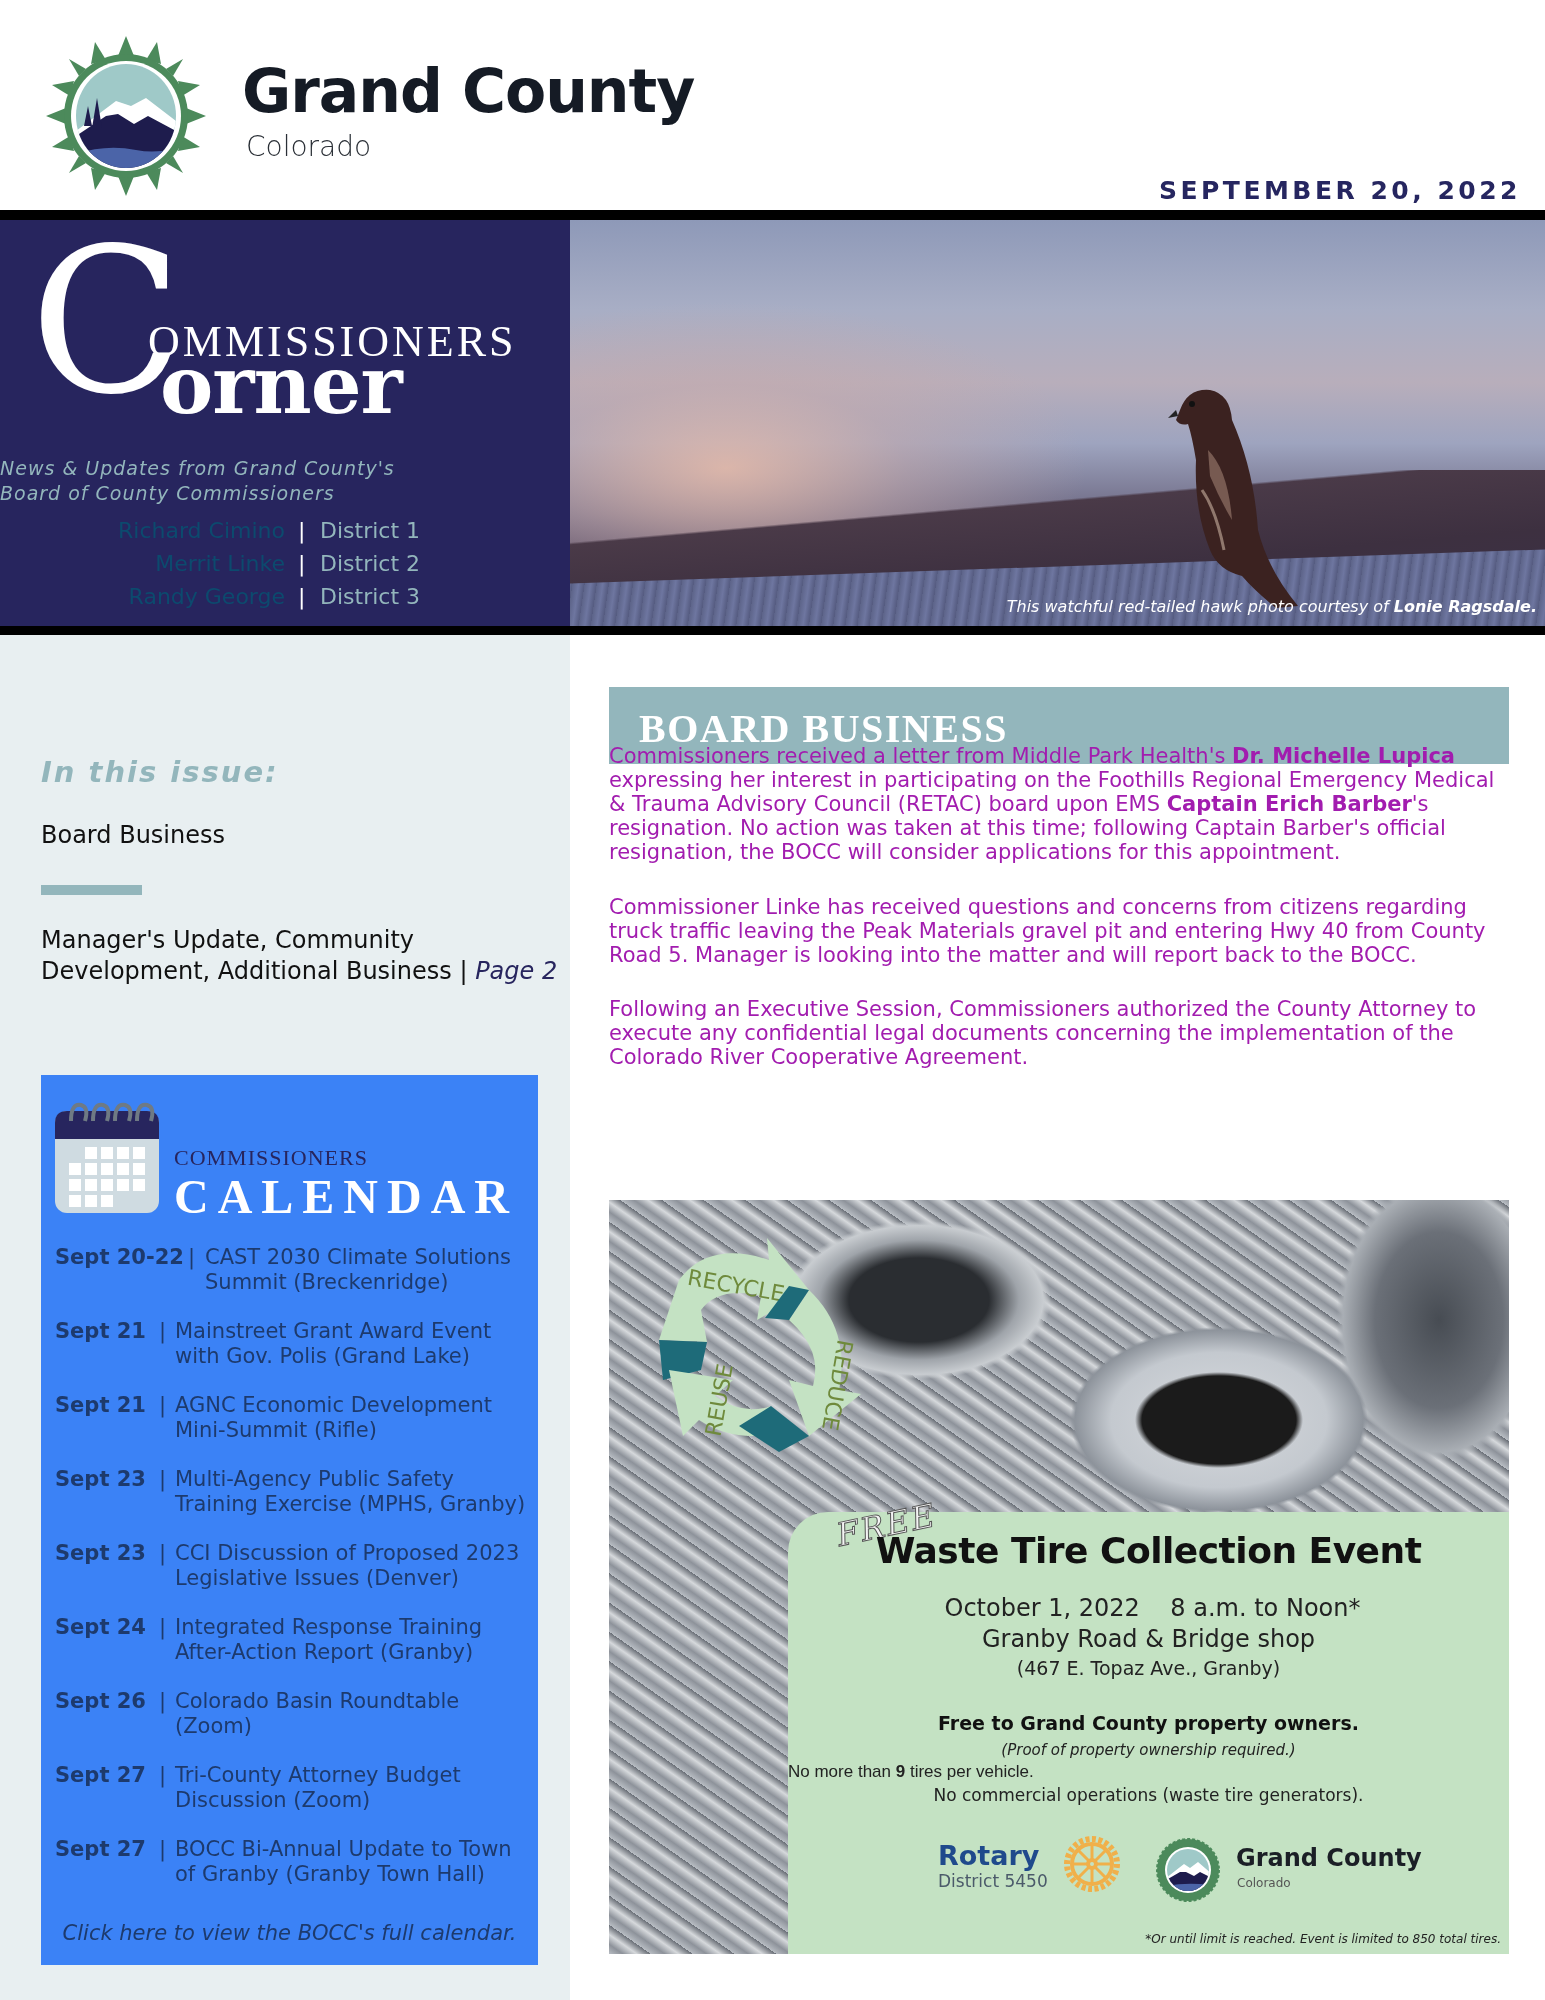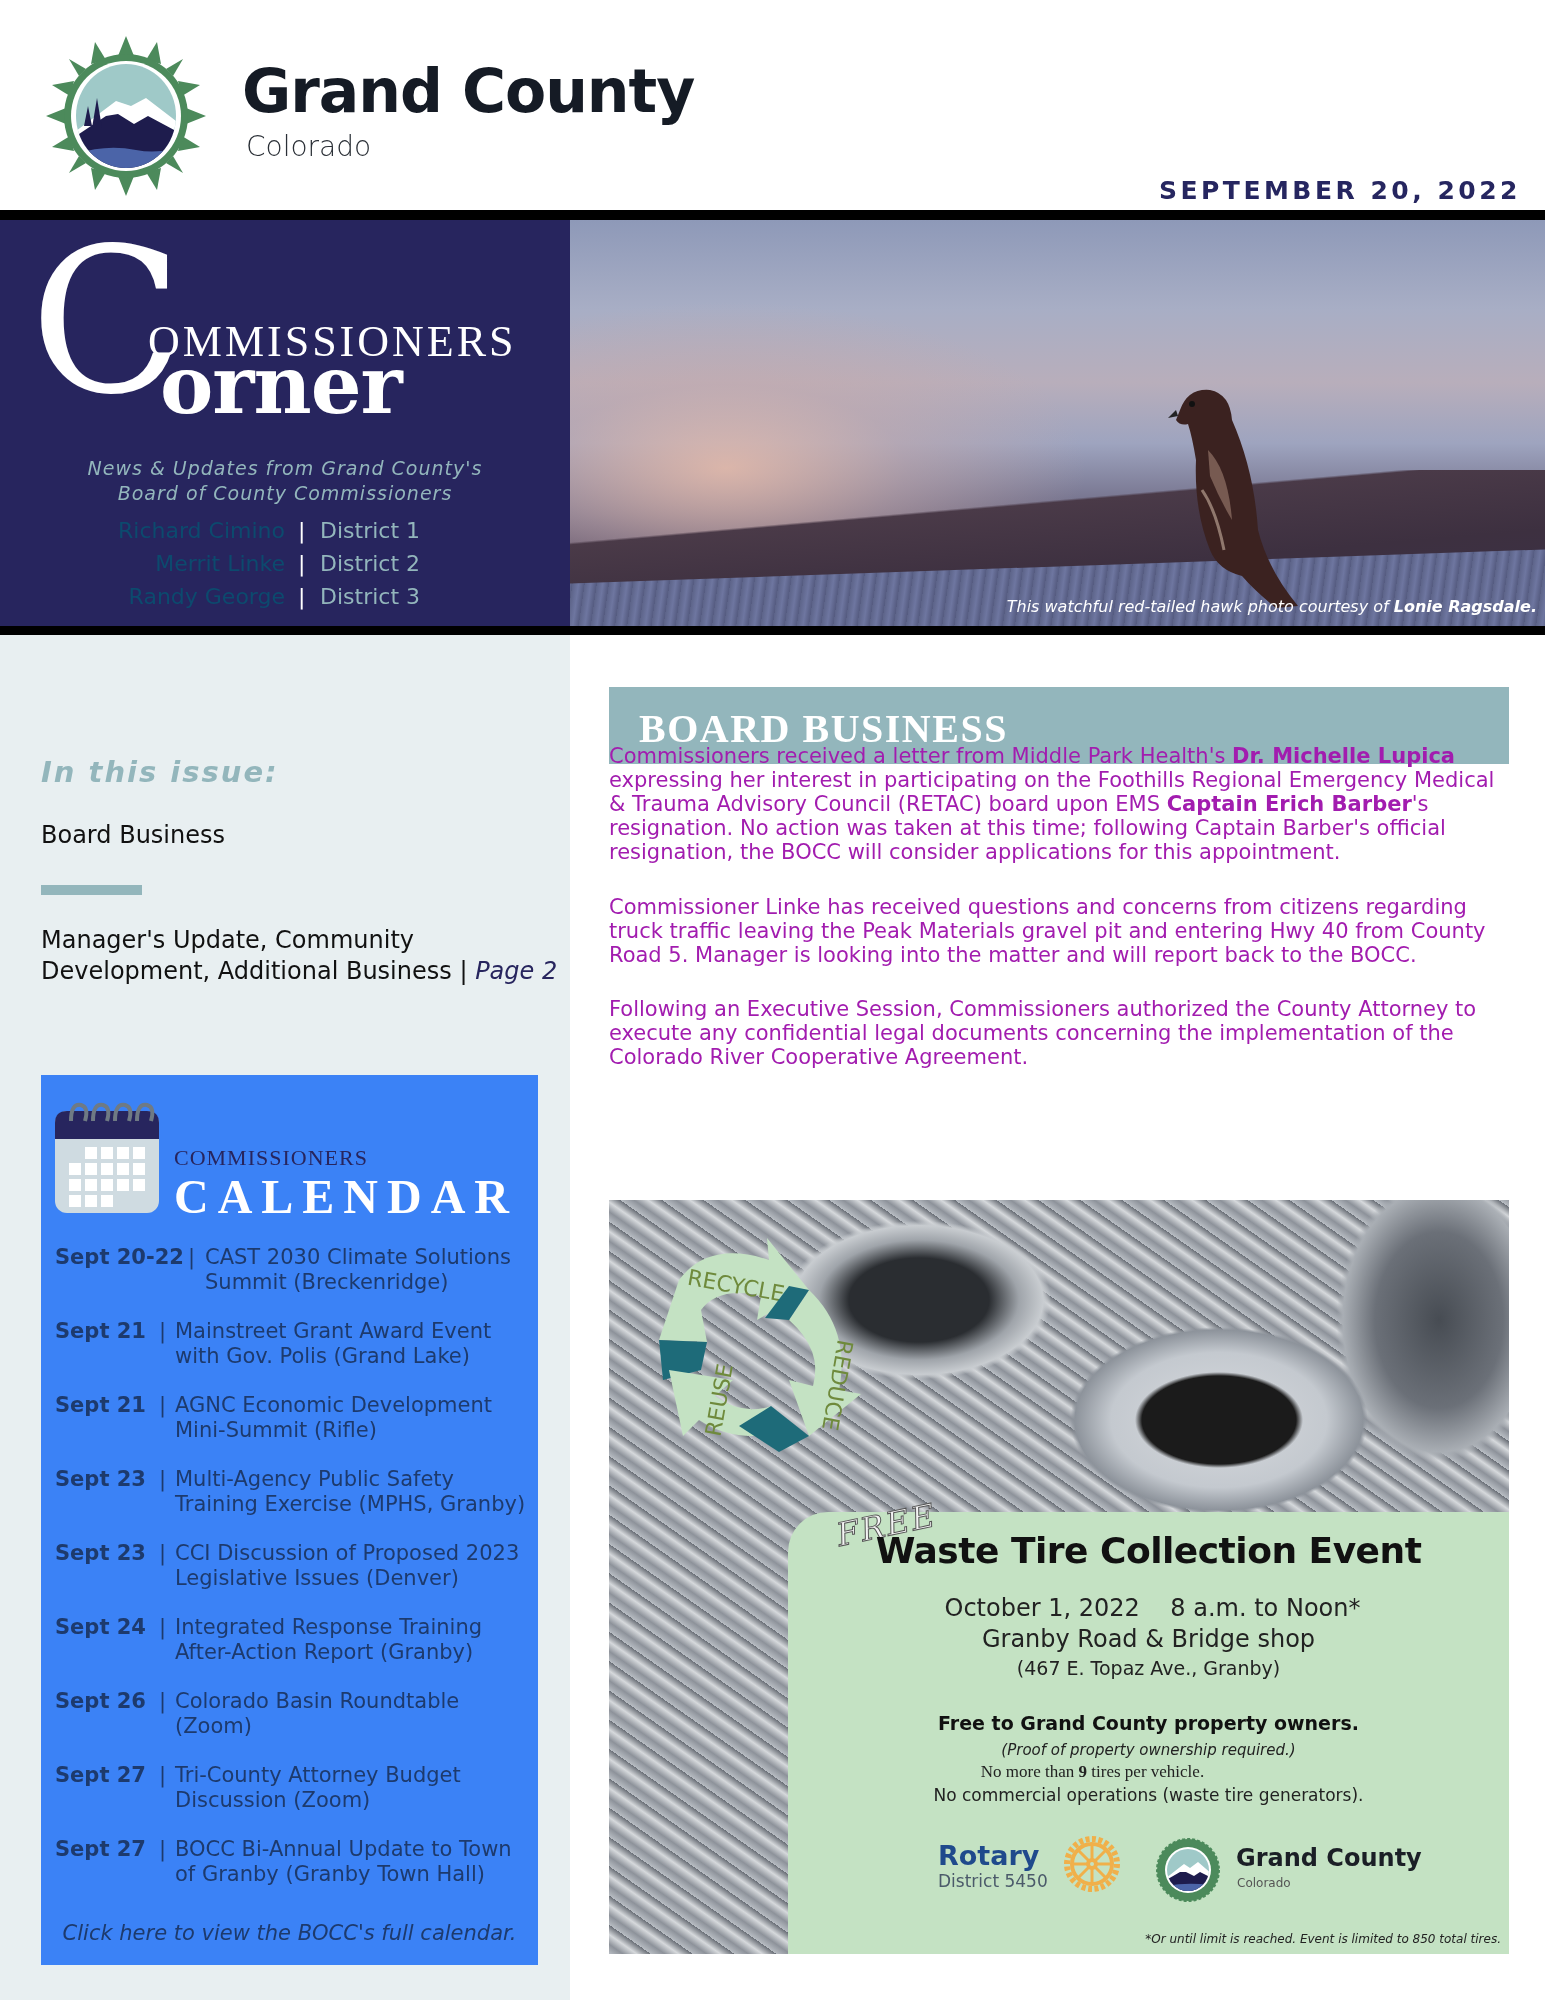--- a/index.html
+++ b/index.html
@@ -14,21 +14,21 @@
     .issue-date { position: absolute; right: 24px; top: 176px; font-family: "DejaVu Sans", sans-serif; font-weight: bold; font-size: 25px; letter-spacing: 3.5px; color: #262660; }
 
     .bar-top { position: absolute; left: 0; top: 210px; width: 1545px; height: 10px; background: #000; }
     .bar-bottom { position: absolute; left: 0; top: 626px; width: 1545px; height: 9px; background: #000; }
 
     
     .hero-left { position: absolute; left: 0; top: 220px; width: 570px; height: 406px; background: #27255e; }
     .cc-big-c { position: absolute; left: 30px; top: 222px; font-family: "DejaVu Serif", serif; font-size: 200px; color: #fff; line-height: 1; }
     .cc-commissioners { position: absolute; left: 148px; top: 316px; font-family: "Liberation Serif", serif; font-size: 44px; color: #fff; letter-spacing: 3px; }
     .cc-corner { position: absolute; left: 160px; top: 338px; font-family: "DejaVu Serif", serif; font-weight: bold; font-size: 80px; color: #fff; letter-spacing: -1px; }
-    .cc-tagline { position: absolute; left: 0; top: 456px; width: 570px; text-align: center; font-family: "DejaVu Sans", sans-serif; font-style: italic; font-size: 19px; line-height: 25px; color: #93b6bc; letter-spacing: 1px; }
+    .cc-tagline { position: absolute; left: 0; top: 456px; width: 570px; text-align: left; font-family: "DejaVu Sans", sans-serif; font-style: italic; font-size: 19px; line-height: 25px; color: #93b6bc; letter-spacing: 1px; }
     .members { position: absolute; left: 0; top: 518px; width: 570px; }
     .member { position: relative; height: 33px; font-family: "DejaVu Sans", sans-serif; font-size: 22px; }
     .member .m-name { position: absolute; right: 285px; color: #0c4a6e; }
     .member .m-pipe { position: absolute; left: 298px; color: #fff; }
     .member .m-dist { position: absolute; left: 320px; color: #93b6bc; }
 
     .hero-photo { position: absolute; left: 570px; top: 220px; width: 975px; height: 406px; overflow: hidden;
       background: linear-gradient(180deg, #8e99b8 0%, #a8aec5 22%, #b8aebb 40%, #9ea4bf 55%, #6f6b85 72%, #4e4560 82%, #585c7c 100%); }
     .photo-clouds { position: absolute; left: 0; top: 80px; width: 520px; height: 280px;
       background: radial-gradient(ellipse at 30% 60%, rgba(232,188,170,0.85) 0%, rgba(200,170,170,0.5) 35%, rgba(160,160,190,0) 70%); }
@@ -77,21 +77,21 @@
     }
     .recycle { position: absolute; left: 30px; top: 30px; width: 230px; height: 230px; }
     .event-box { position: absolute; left: 179px; top: 312px; width: 721px; height: 442px; background: #c4e2c3; border-top-left-radius: 40px; }
     .eb-free { position: absolute; left: 48px; top: -6px; font-family: "DejaVu Serif", serif; font-style: italic; font-size: 32px; color: #f4f4f4; -webkit-text-stroke: 1px #555; transform: rotate(-12deg); letter-spacing: 2px; }
     .eb-title { position: absolute; left: 0; top: 18px; width: 721px; text-align: center; font-family: "DejaVu Sans", sans-serif; font-weight: bold; font-size: 36px; color: #111; letter-spacing: -0.5px; }
     .eb-line1 { position: absolute; left: 0; top: 82px; width: 721px; text-align: center; font-family: "DejaVu Sans", sans-serif; font-size: 24px; color: #222; padding-left: 8px; }
     .eb-line2 { position: absolute; left: 0; top: 113px; width: 721px; text-align: center; font-family: "DejaVu Sans", sans-serif; font-size: 24px; color: #222; }
     .eb-line3 { position: absolute; left: 0; top: 145px; width: 721px; text-align: center; font-family: "DejaVu Sans", sans-serif; font-size: 19px; color: #222; }
     .eb-free-owners { position: absolute; left: 0; top: 200px; width: 721px; text-align: center; font-family: "DejaVu Sans", sans-serif; font-weight: bold; font-size: 19px; color: #111; }
     .eb-proof { position: absolute; left: 0; top: 229px; width: 721px; text-align: center; font-family: "DejaVu Sans", sans-serif; font-style: italic; font-size: 15px; color: #222; }
-    .eb-limit { position: absolute; left: 0; top: 250px; width: 609px; text-align: center; font-family: Liberation Serif, serif; font-size: 17px; color: #222; }
+    .eb-limit { position: absolute; left: 0; top: 250px; width: 609px; font-family: Liberation Sans, sans-serif; font-size: 17px; color: #222; }
     .eb-commercial { position: absolute; left: 0; top: 273px; width: 721px; text-align: center; font-family: "DejaVu Sans", sans-serif; font-size: 17px; color: #222; }
     .rotary { position: absolute; left: 150px; top: 328px; }
     .rotary-name { font-family: "DejaVu Sans", sans-serif; font-weight: bold; font-size: 27px; color: #1f4a8c; }
     .rotary-district { font-family: "DejaVu Sans", sans-serif; font-size: 17px; color: #4b5a6a; margin-top: 0px; }
     .rotary-wheel { position: absolute; left: 126px; top: -4px; width: 56px; height: 56px; }
     .gc-mini-logo { position: absolute; left: 368px; top: 326px; width: 64px; height: 64px; }
     .gc-mini-title { position: absolute; left: 448px; top: 332px; font-family: "DejaVu Sans", sans-serif; font-weight: bold; font-size: 24px; color: #1b1f26; }
     .gc-mini-sub { position: absolute; left: 449px; top: 364px; font-family: "DejaVu Sans", sans-serif; font-size: 12px; color: #555; }
     .eb-footnote { position: absolute; right: 8px; bottom: 8px; font-family: "DejaVu Sans", sans-serif; font-style: italic; font-size: 12px; color: #222; }
   </style>

